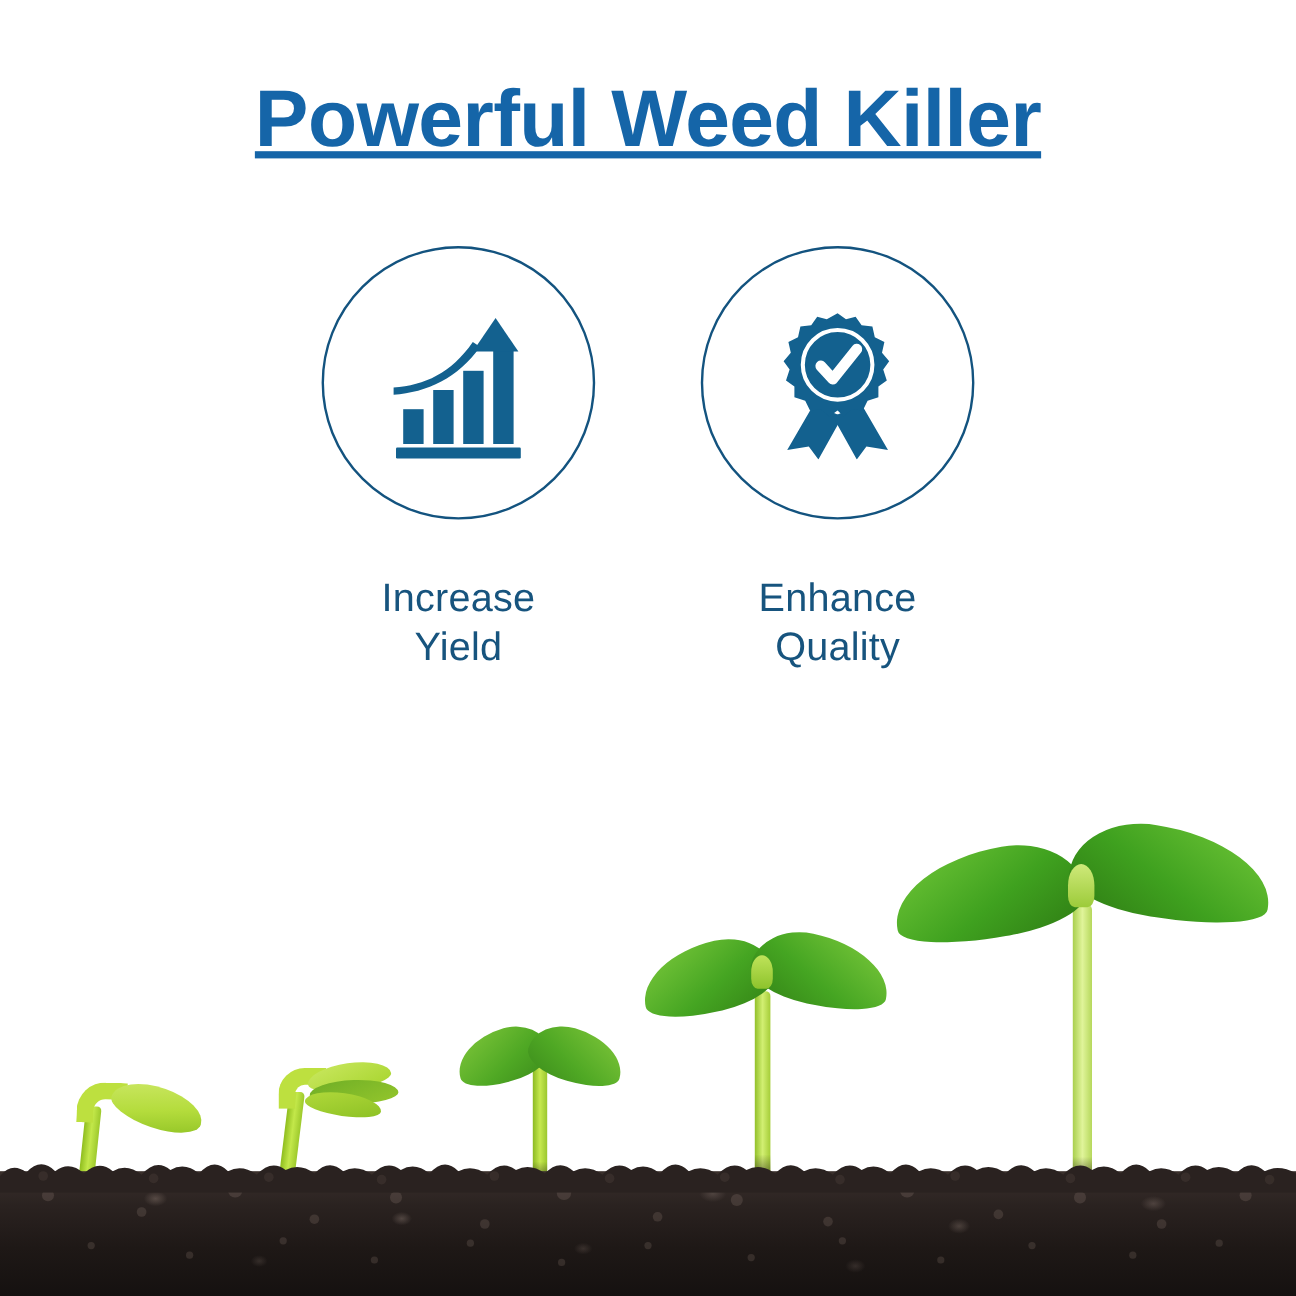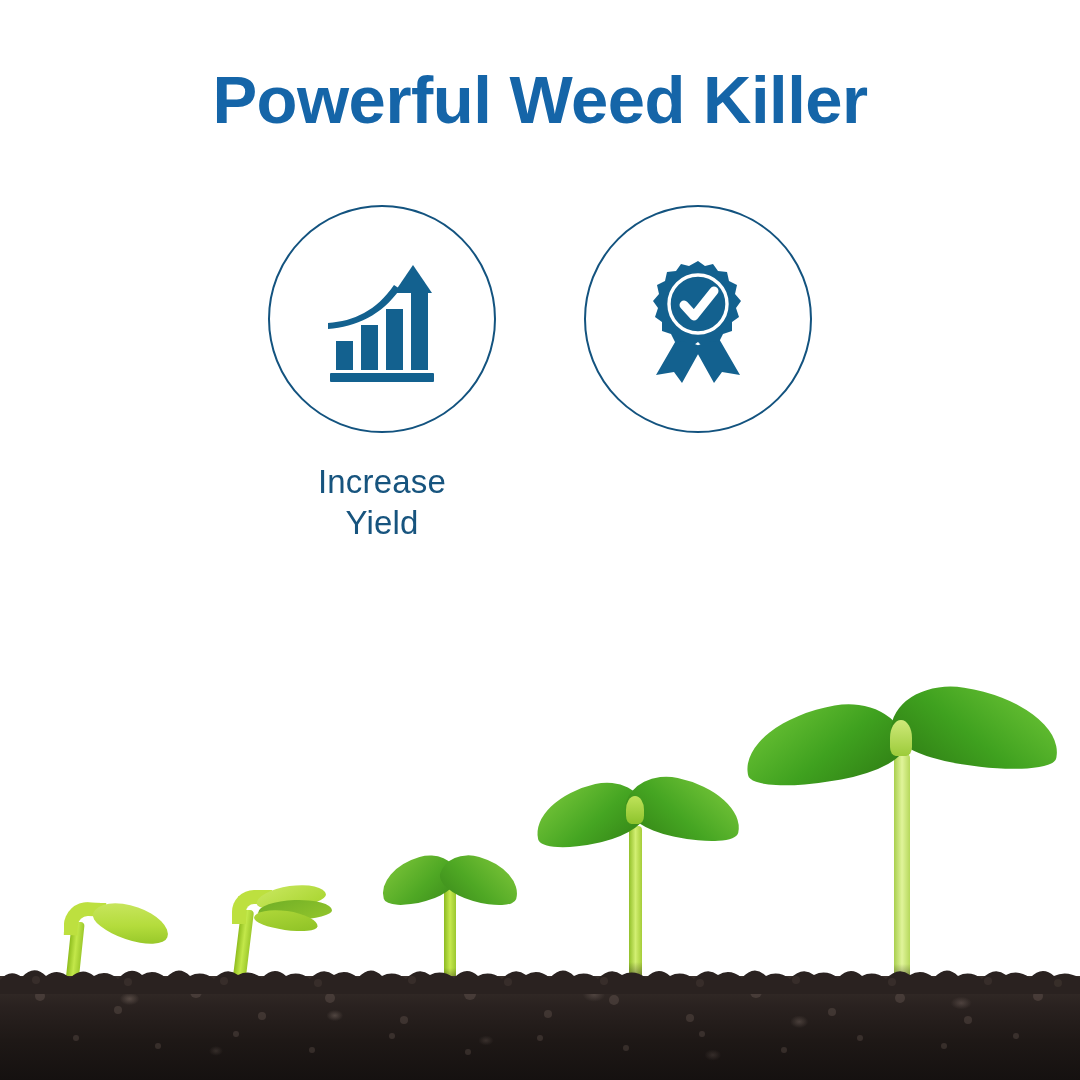--- a/index.html
+++ b/index.html
@@ -20,32 +20,33 @@
   #page-title {
     position:absolute;
     top:66px; left:0; width:1080px;
     text-align:center;
     font-size:67px;
     font-weight:bold;
     letter-spacing:-0.5px;
     color:#1565a8;
     line-height:1.0;
     white-space:nowrap;
+    text-decoration:underline;
   }
 
   
   #features {
     position:absolute;
     top:205px; left:0; width:1080px;
     display:flex;
     justify-content:center;
     align-items:flex-start;
     gap:86px;
   }
-  .feature { width:230px; display:flex; flex-direction:column; align-items:center; }
+  .feature { width:230px; display:flex; flex-direction:column; align-items:center;gap:16px; }
   .circle {
     width:228px; height:228px;
     border-radius:50%;
     border:2.6px solid #13537f;
     display:flex; align-items:center; justify-content:center;
     background:#ffffff;
   }
   .circle svg { display:block; }
   .feature-label {
     margin-top:28px;
@@ -152,20 +153,22 @@
                        L102 53 L105 62 L98 67 L98 76 L89 79 L85 87 L76 86 L69 92
                        L64 87 L57 92 L50 86 L41 87 L37 79 L28 76 L28 67 L21 62
                        L24 53 L19 46 L25 39 L23 30 L31 26 L33 17 L42 16 L47 9
                        L55 11 Z"></path>
             </g>
             <circle cx="64" cy="49" r="29" fill="none" stroke="#ffffff" stroke-width="3.4"></circle>
             <path d="M50 50 L60 61 L80 36" fill="none" stroke="#ffffff" stroke-width="9" stroke-linecap="round" stroke-linejoin="round"></path>
           </svg>
         </span>
       </div>
+      <div class="feature-label">Enhance
+Quality</div>
     </div>
   </div>
 
   <div id="scene">
 
     <div class="sprout" style="left:52px; width:120px; height:100px;">
       <div class="stem" style="left:16px; width:13px; height:72px;
                   background:linear-gradient(90deg,#8fbd1e,#c3e84a,#9dc92c);
                   transform:skewX(-6deg);"></div>
       <div style="position:absolute; left:12px; bottom:58px; width:42px; height:34px;

